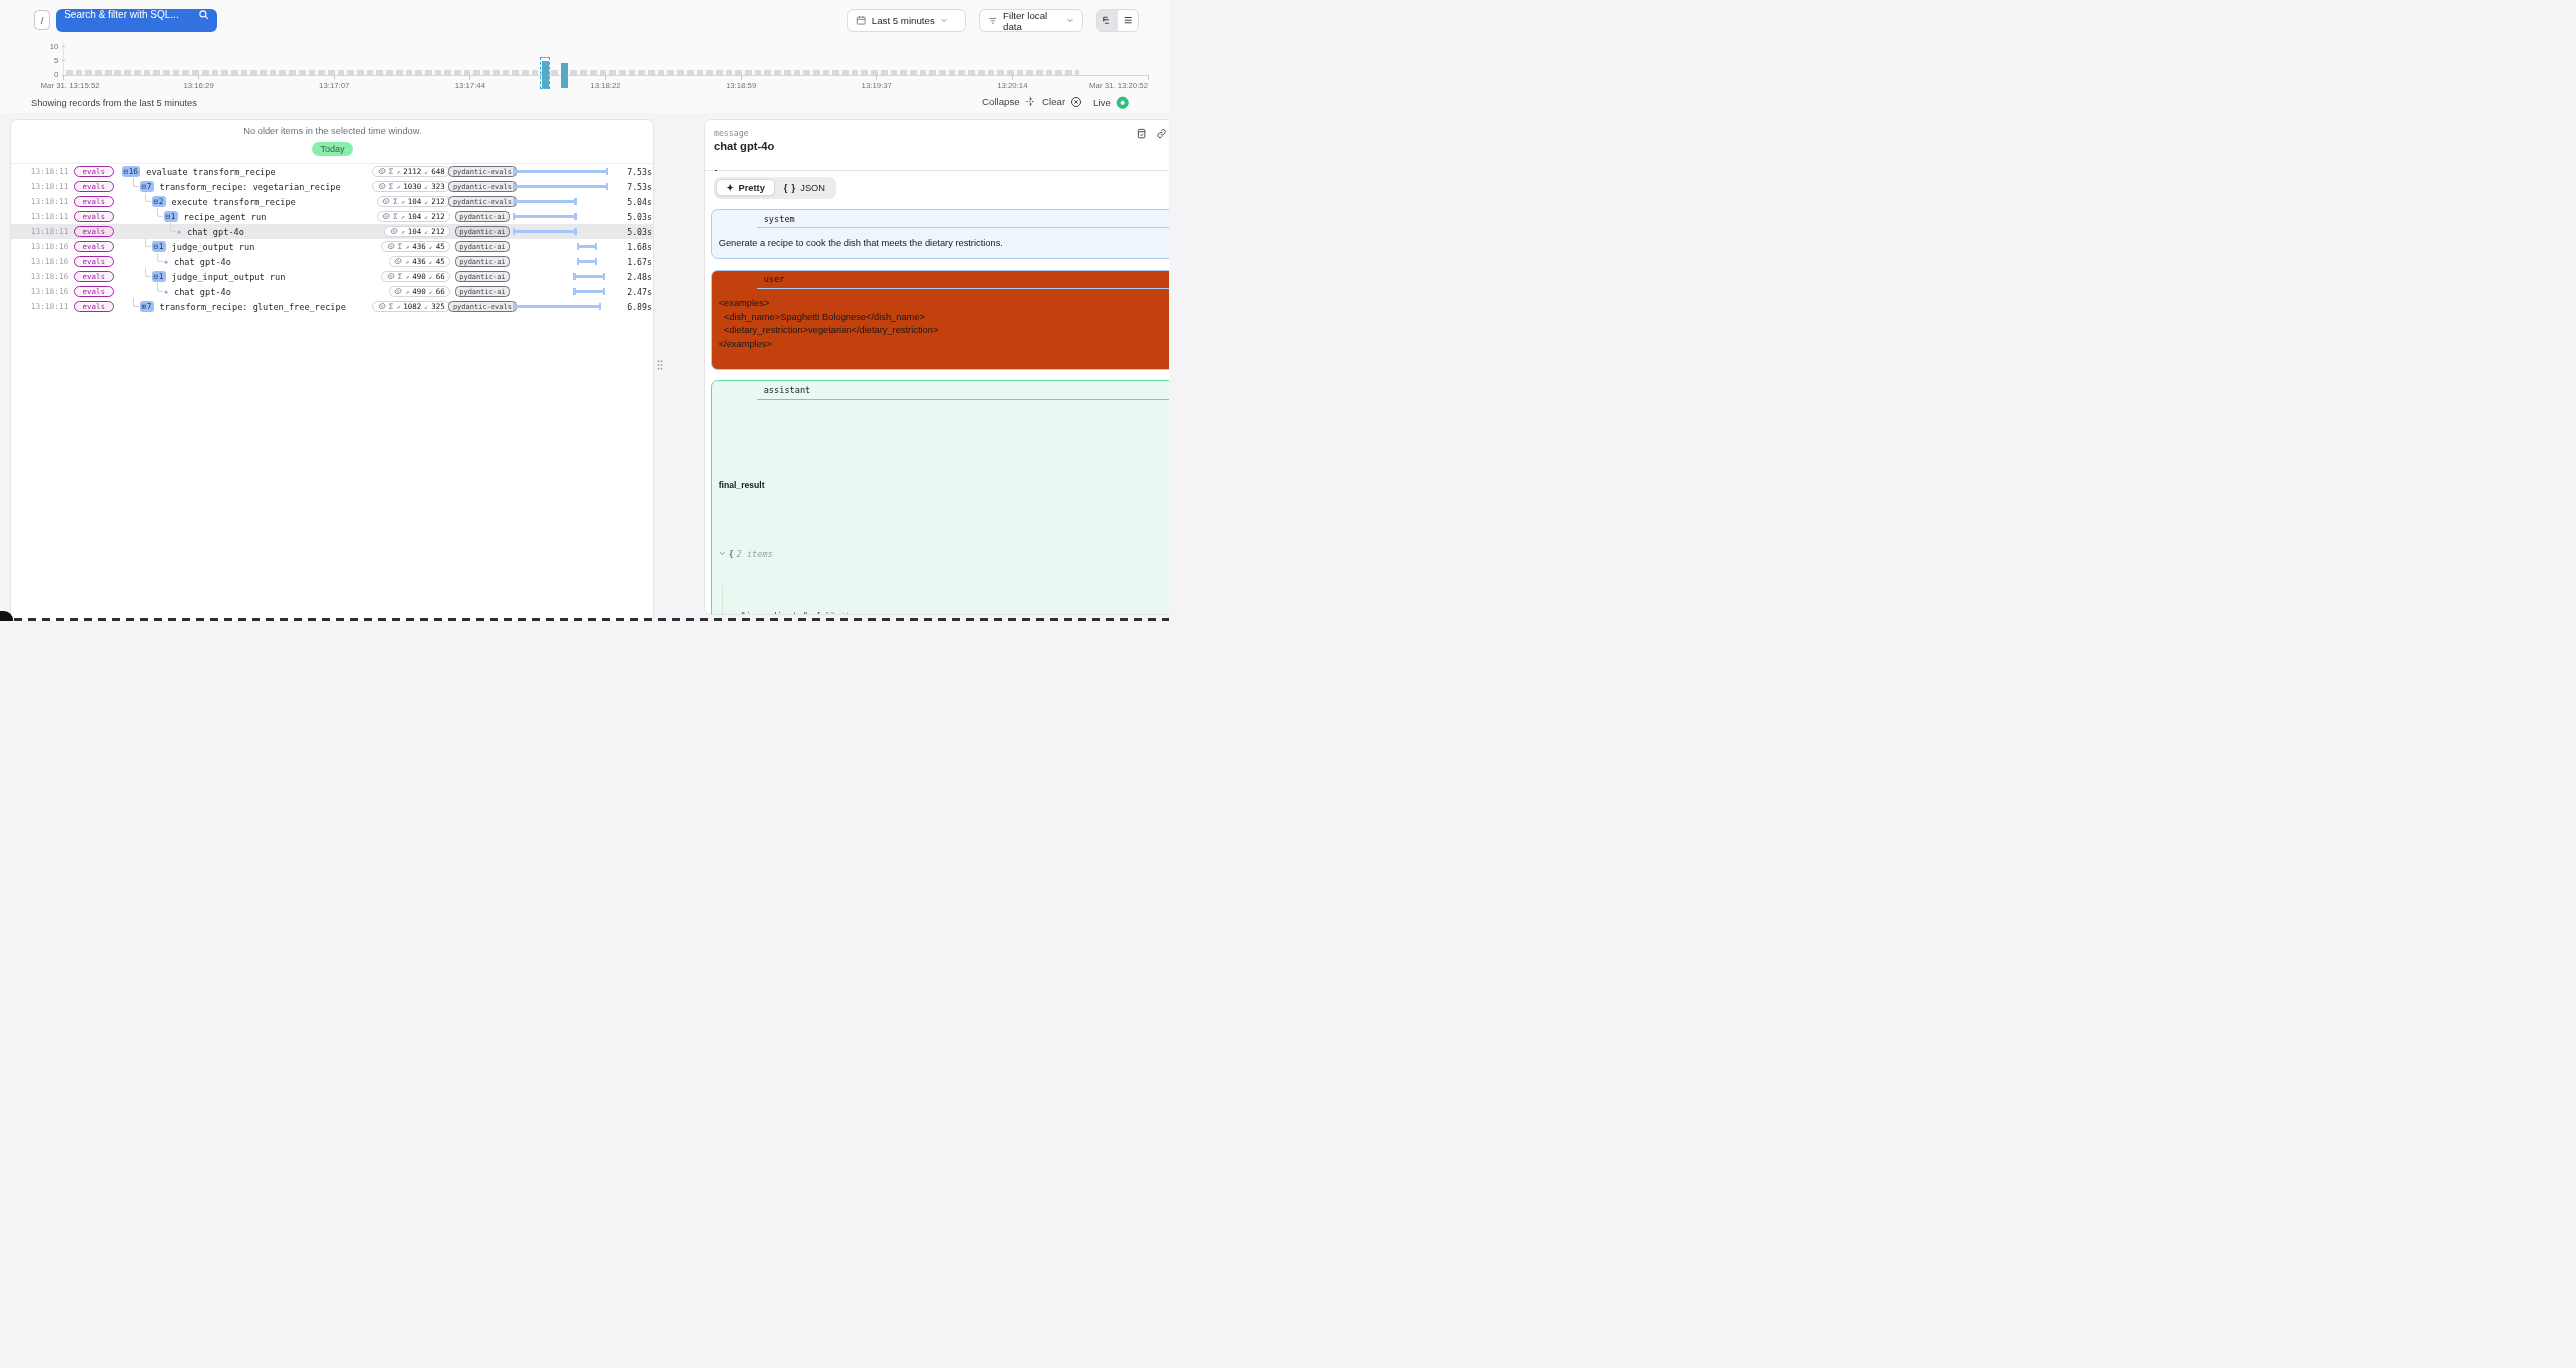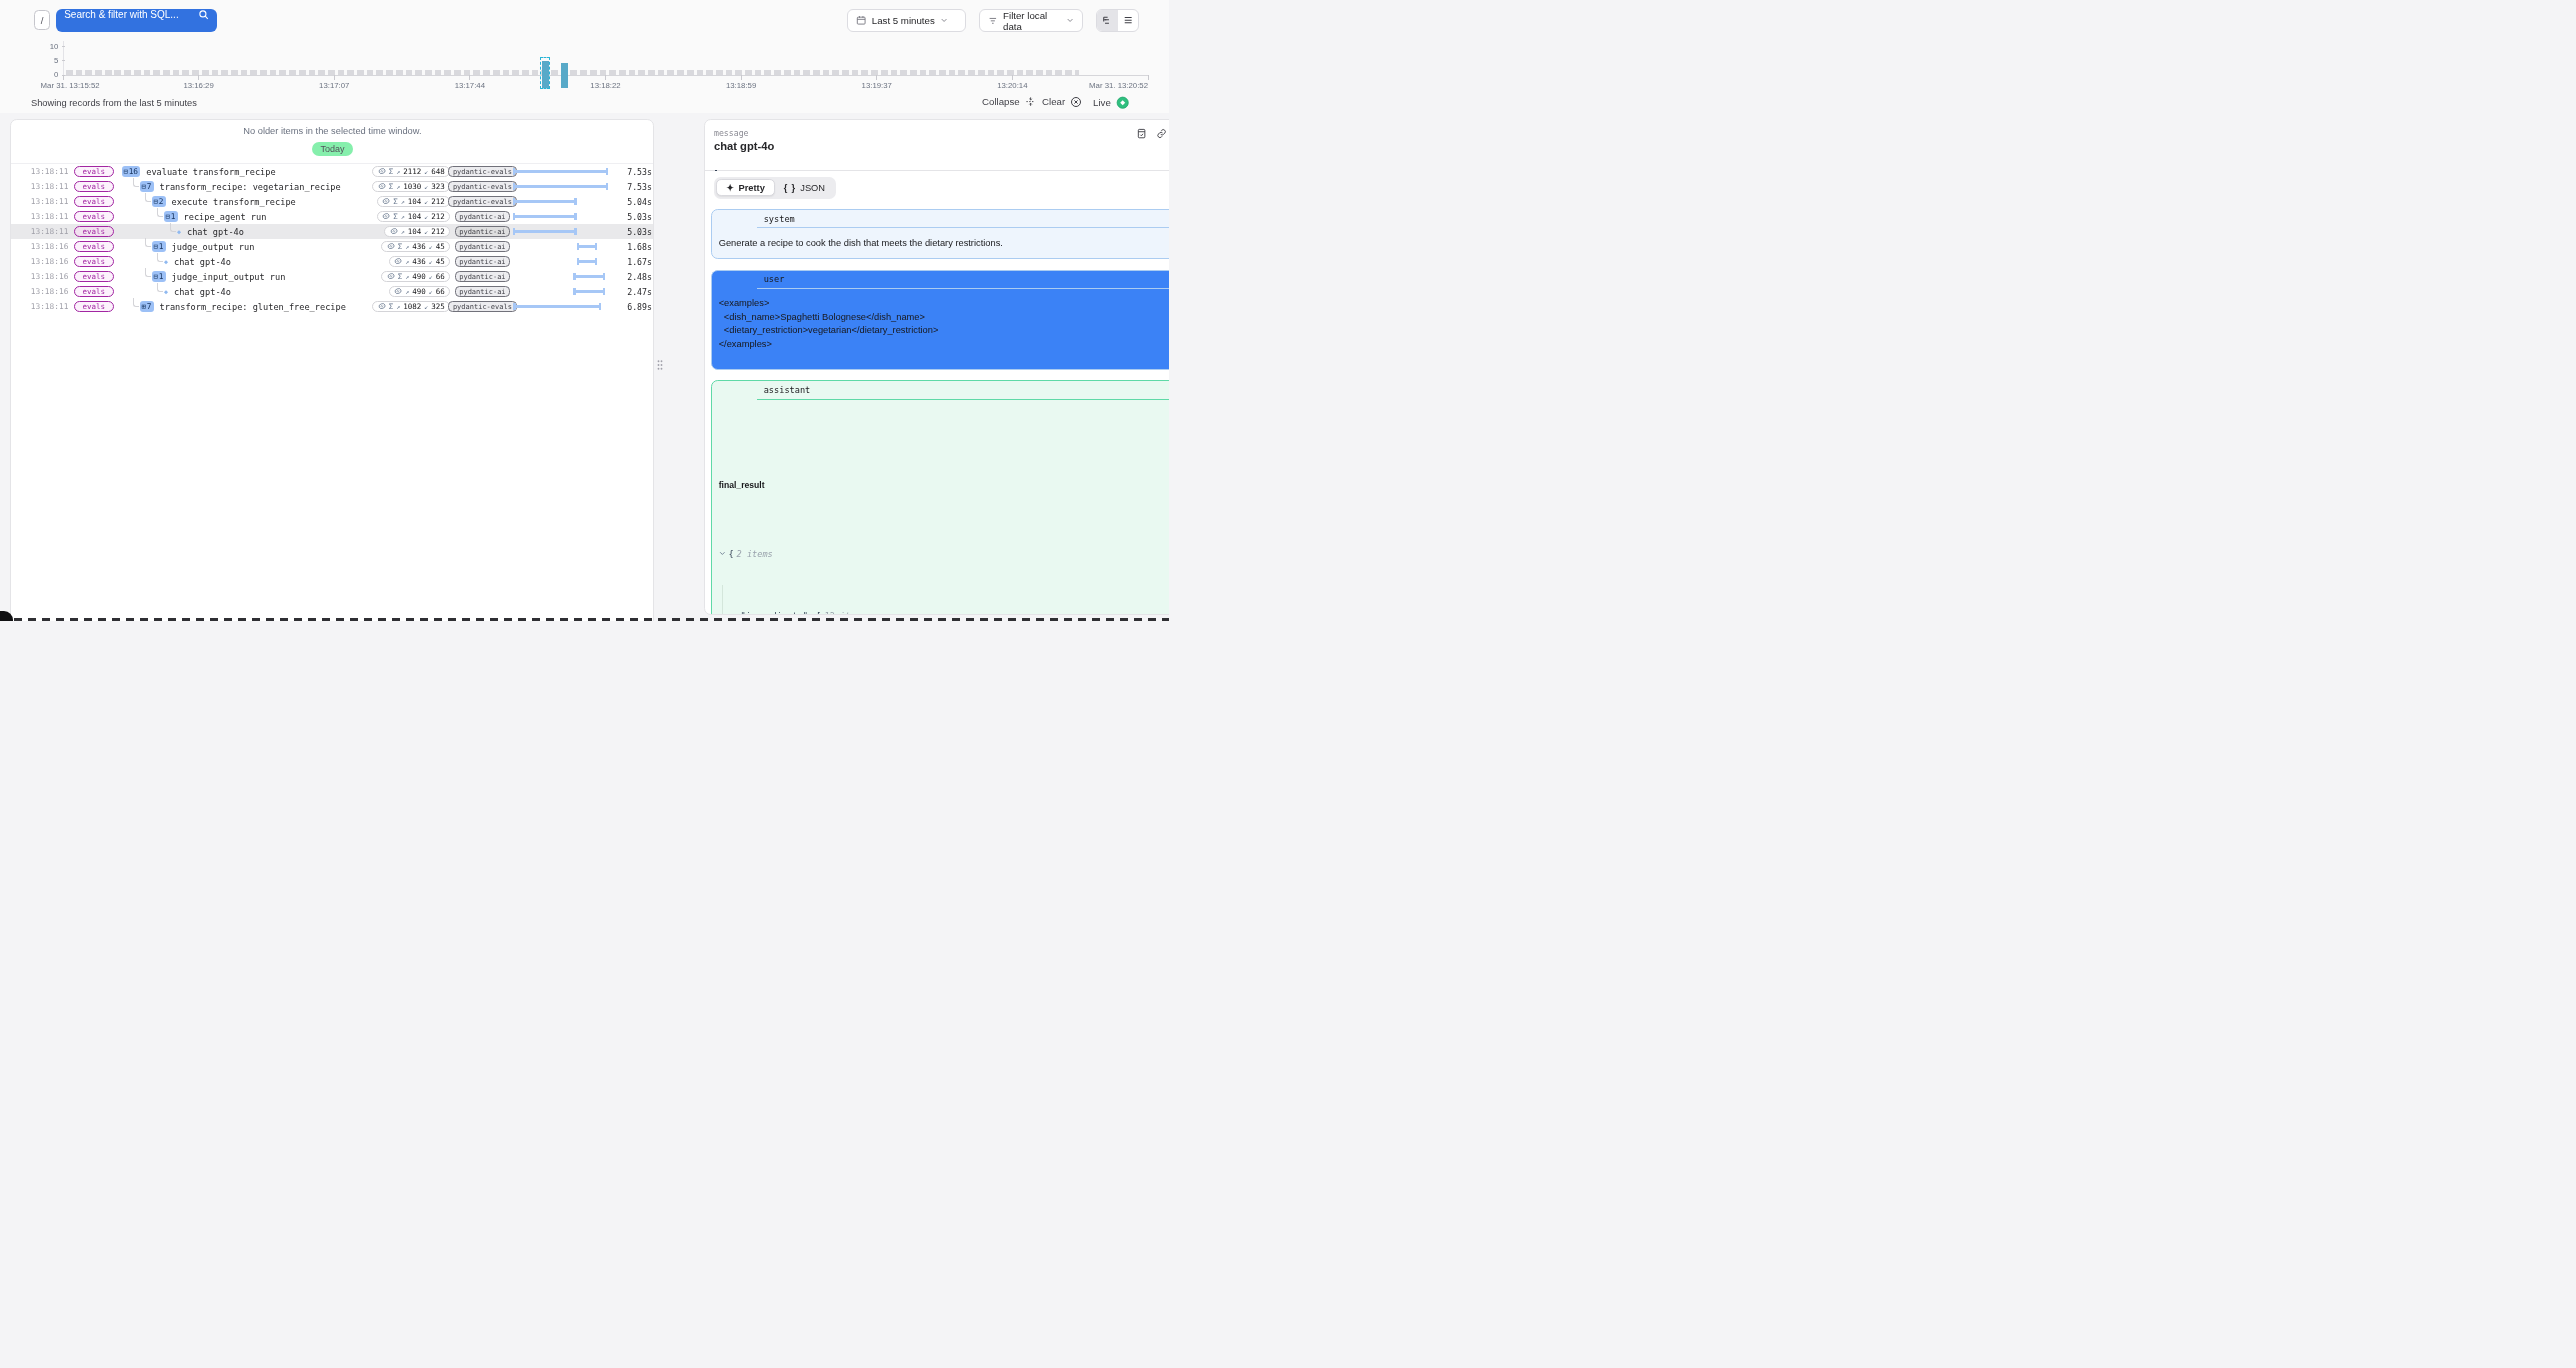--- a/index.html
+++ b/index.html
@@ -81,21 +81,21 @@
   .tab.active { color:#18181b; border-bottom:1.5px solid #334155; margin-bottom:-0.7px; }
   .seg { margin:6px 9px 0; background:#ececef; border-radius:6.7px; display:inline-flex; padding:2.2px; font-size:9.3px; }
   .seg .sbtn { display:flex; align-items:center; gap:4.5px; padding:2.2px 9px; border-radius:5.2px; cursor:pointer; color:#27272a; }
   .seg .sbtn.active { background:#fff; border:0.7px solid #d9d9de; box-shadow:0 0.7px 1.5px rgba(0,0,0,.08); font-weight:bold; }
   .seg .braces { font-weight:bold; letter-spacing:0.7px; }
   .card { margin:10.4px 6px 0; border-radius:6.7px; border:0.7px solid; overflow:hidden; }
   .card-head { display:flex; align-items:center; justify-content:space-between; padding:3.7px 6.7px; font-family:"DejaVu Sans Mono",monospace; font-size:8.6px; color:#18181b;margin-left:45px; }
   .copy { color:#3f3f46; cursor:pointer; }
   .card-sys { border-color:#abccf1; background:#eef5fd; }
   .card-sys .card-head { border-bottom:0.7px solid #abccf1; }
-  .card-user { border-color:#abccf1; background:#3b82f6; }
+  .card-user { border-color:#abccf1; background:#c2410c; }
   .card-user .card-head { border-bottom:0.7px solid #abccf1; }
   .card-asst { border-color:#5fd9a7; background:#e9f9f1; }
   .card-asst .card-head { border-bottom:0.7px solid #5fd9a7; }
   .card-body { padding:8.2px 6.7px; font-size:9.3px; color:#18181b; white-space:pre-wrap; line-height:1.45; }
   .fr-label { font-family:Liberation Sans, sans-serif; font-size:8.6px; font-weight:bold; margin-bottom:5.2px;margin-top:44px; }
   .jtree { font-family:"DejaVu Sans Mono",monospace; font-size:8.6px; color:#334155; }
   .jline { display:flex; align-items:center; gap:3px; height:12px; }
   .chev { color:#64748b; flex:none; margin-top:-2.2px; }
   .jsum { color:#9aa3ad; font-style:italic; }
   .jkey { color:#334155; }

